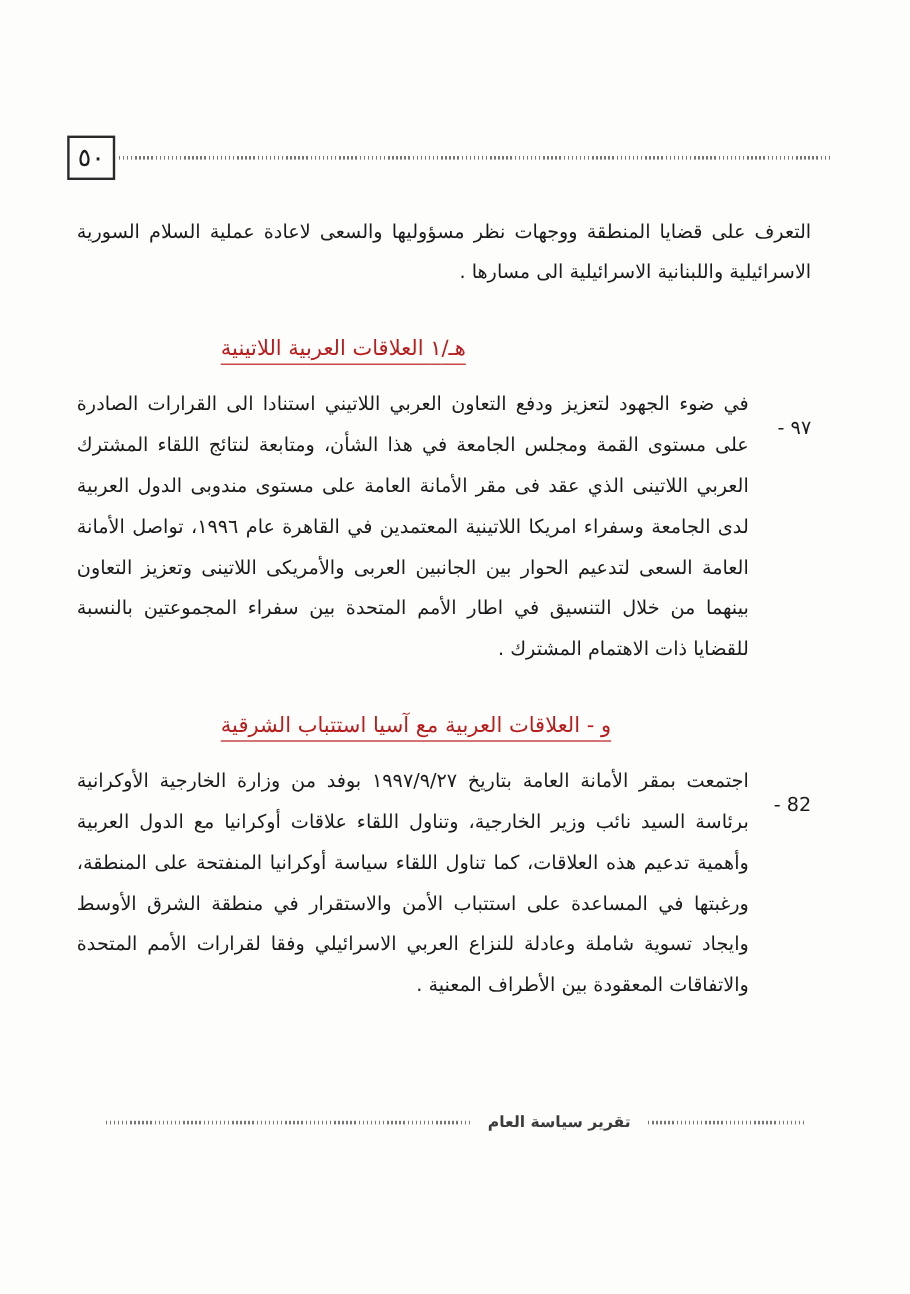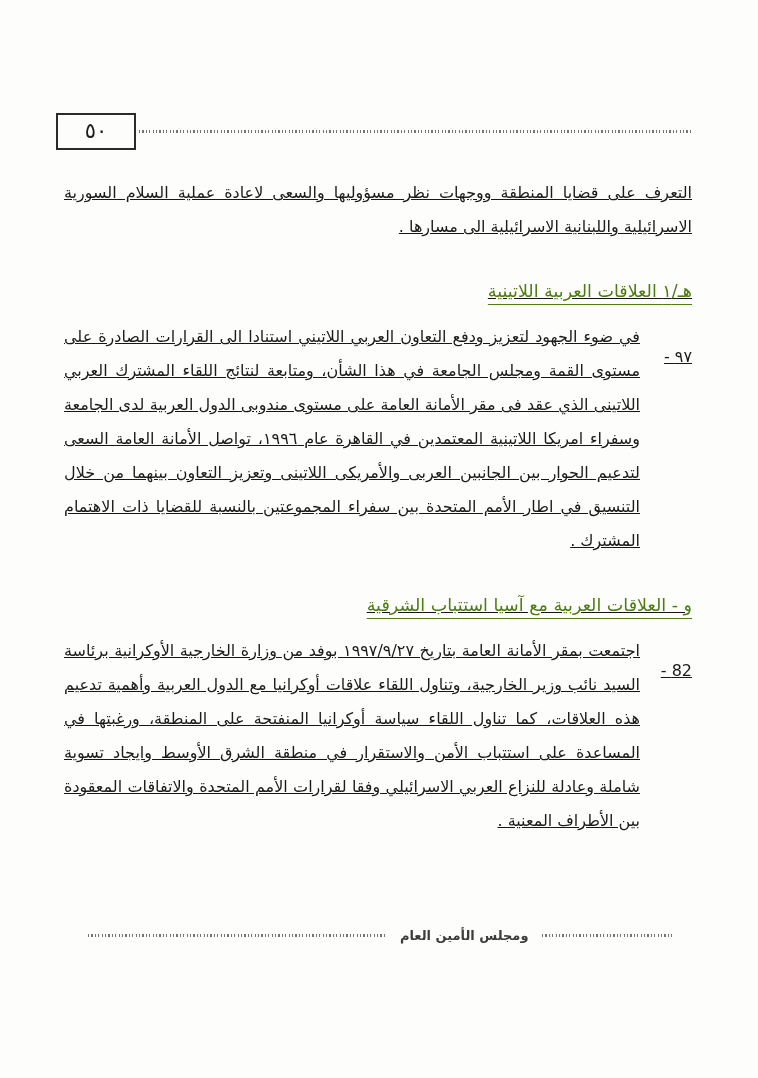--- a/index.html
+++ b/index.html
@@ -20,21 +20,21 @@
     position: absolute;
     top: 113px;
     left: 56px;
     right: 66px;
     display: flex;
     align-items: center;
     gap: 3px;
   }
   .page-number-box {
     flex: 0 0 auto;
-    width: 80px;
+    width: 40px;
     height: 37px;
     border: 2px solid #2b2b2b;
     display: flex;
     align-items: center;
     justify-content: center;
     background: #fdfdfc;
   }
   .page-number {
     font-size: 21px;
     line-height: 1;
@@ -44,44 +44,43 @@
     flex: 1 1 auto;
     height: 3px;
     background-image: repeating-linear-gradient(90deg, #5c5c5c 0 1.2px, transparent 1.2px 3.4px);
     opacity: 0.85;
   }
 
   
   .content {
     position: absolute;
     top: 176px;
-    right: 66px;
+    right: 82px;
     left: 64px;
     direction: rtl;
     text-align: right;
-    text-decoration: underline;
   }
   .para {
     margin: 0;
     font-size: 16px;
     line-height: 34px;
     text-align: justify;
     text-justify: inter-word;
     color: #1b1b1b;
   }
   .heading {
     margin: 32px 0 14px;
     padding-left: 120px; 
     font-size: 17.5px;
     font-weight: normal;
     line-height: 30px;
-    text-align: right;
+    text-align: left;
     text-decoration: underline;
     text-underline-offset: 7px;
-    color: #4d7c0f;
+    color: #b91c1c;
   }
   .numbered-para {
     display: flex;
     gap: 10px;
     align-items: flex-start;
   }
   .num {
     flex: 0 0 42px;
     font-size: 16px;
     line-height: 34px;
@@ -142,17 +141,17 @@
 
     <div class="numbered-para">
       <span class="num">82 -</span>
       <p class="para">اجتمعت بمقر الأمانة العامة بتاريخ ١٩٩٧/٩/٢٧ بوفد من وزارة الخارجية الأوكرانية برئاسة السيد نائب وزير الخارجية، وتناول اللقاء علاقات أوكرانيا مع الدول العربية وأهمية تدعيم هذه العلاقات، كما تناول اللقاء سياسة أوكرانيا المنفتحة على المنطقة، ورغبتها في المساعدة على استتباب الأمن والاستقرار في منطقة الشرق الأوسط وايجاد تسوية شاملة وعادلة للنزاع العربي الاسرائيلي وفقا لقرارات الأمم المتحدة والاتفاقات المعقودة بين الأطراف المعنية .</p>
     </div>
 
   </div>
 
   <div class="page-footer">
     <div class="rule left"></div>
-    <span class="footer-text">ومجلس الأمين العام</span>
+    <span class="footer-text">تقرير سياسة العام</span>
     <div class="rule right"></div>
   </div>
 
 </div>
 
 </body></html>

